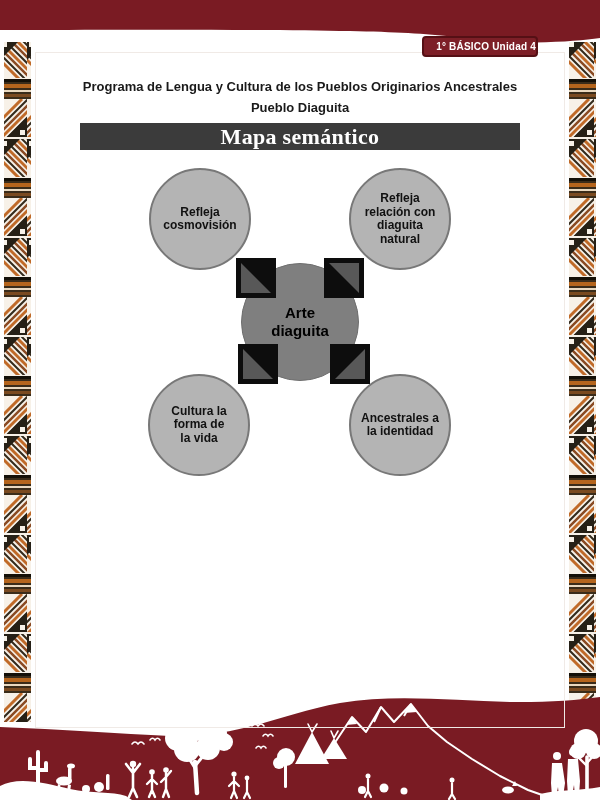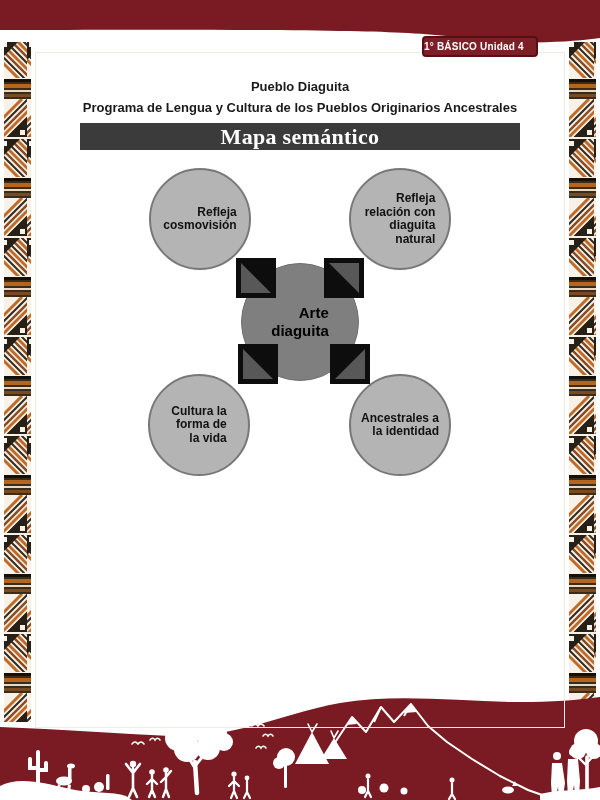--- a/index.html
+++ b/index.html
@@ -9,37 +9,37 @@
     font-family:"Liberation Sans", sans-serif;
   }
   .decor{position:absolute;left:0;top:0;z-index:0;}
   .page-frame{
     position:absolute;left:35px;top:52px;width:528px;height:674px;
     border:1px solid #f0eae6;z-index:1;
   }
   .badge{
     position:absolute;left:422px;top:36px;width:112px;height:17px;
     background:#7d1f27;border:2px solid #551015;border-radius:4px;
-    color:#fff;font-size:10px;font-weight:bold;text-align:left;line-height:17px;
+    color:#fff;font-size:10px;font-weight:bold;text-align:right;line-height:17px;
     z-index:3;letter-spacing:.2px;
   }
   .badge-stem{position:absolute;left:497px;top:26px;width:6px;height:14px;background:#7a1b23;z-index:2;}
   .title-block{
     position:absolute;left:36px;top:76px;width:528px;text-align:center;z-index:2;
     color:#1a1a1a;font-weight:bold;font-size:13px;line-height:21px;
   }
   .section-bar{
     position:absolute;left:80px;top:123px;width:440px;height:27px;z-index:2;
     background:#3b3b3b;color:#ffffff;text-align:center;
     font-family:"Liberation Serif", serif;font-weight:bold;font-size:22px;line-height:27px;
     letter-spacing:.3px;
   }
   .node{
     position:absolute;border-radius:50%;box-sizing:border-box;z-index:2;
-    display:flex;align-items:center;justify-content:center;text-align:right;
+    display:flex;align-items:center;justify-content:center;text-align:center;
     font-weight:bold;color:#111;
   }
   .node-outer{
     width:102px;height:102px;background:#b4b4b4;border:2px solid #787878;
     font-size:12px;line-height:13.5px;
   }
   .node-center{
     width:118px;height:118px;background:#7f7f7f;border:1px solid #6f6f6f;
     color:#000000;font-size:15px;line-height:18px;
   }
@@ -211,22 +211,22 @@
     </g>
   </g>
 </svg>
 
 <div class="page-frame"></div>
 
 <div class="badge-stem"></div>
 <div class="badge">1° BÁSICO Unidad 4</div>
 
 <div class="title-block">
+  <div>Programa de Lengua y Cultura de los Pueblos Originarios Ancestrales</div>
   <div>Pueblo Diaguita</div>
-  <div>Programa de Lengua y Cultura de los Pueblos Originarios Ancestrales</div>
 </div>
 
 <div class="section-bar">Mapa semántico</div>
 
 <div class="node node-outer pos-tl">
   <div>
     <span>Refleja</span>
     <span>cosmovisión</span>
   </div>
 </div>

